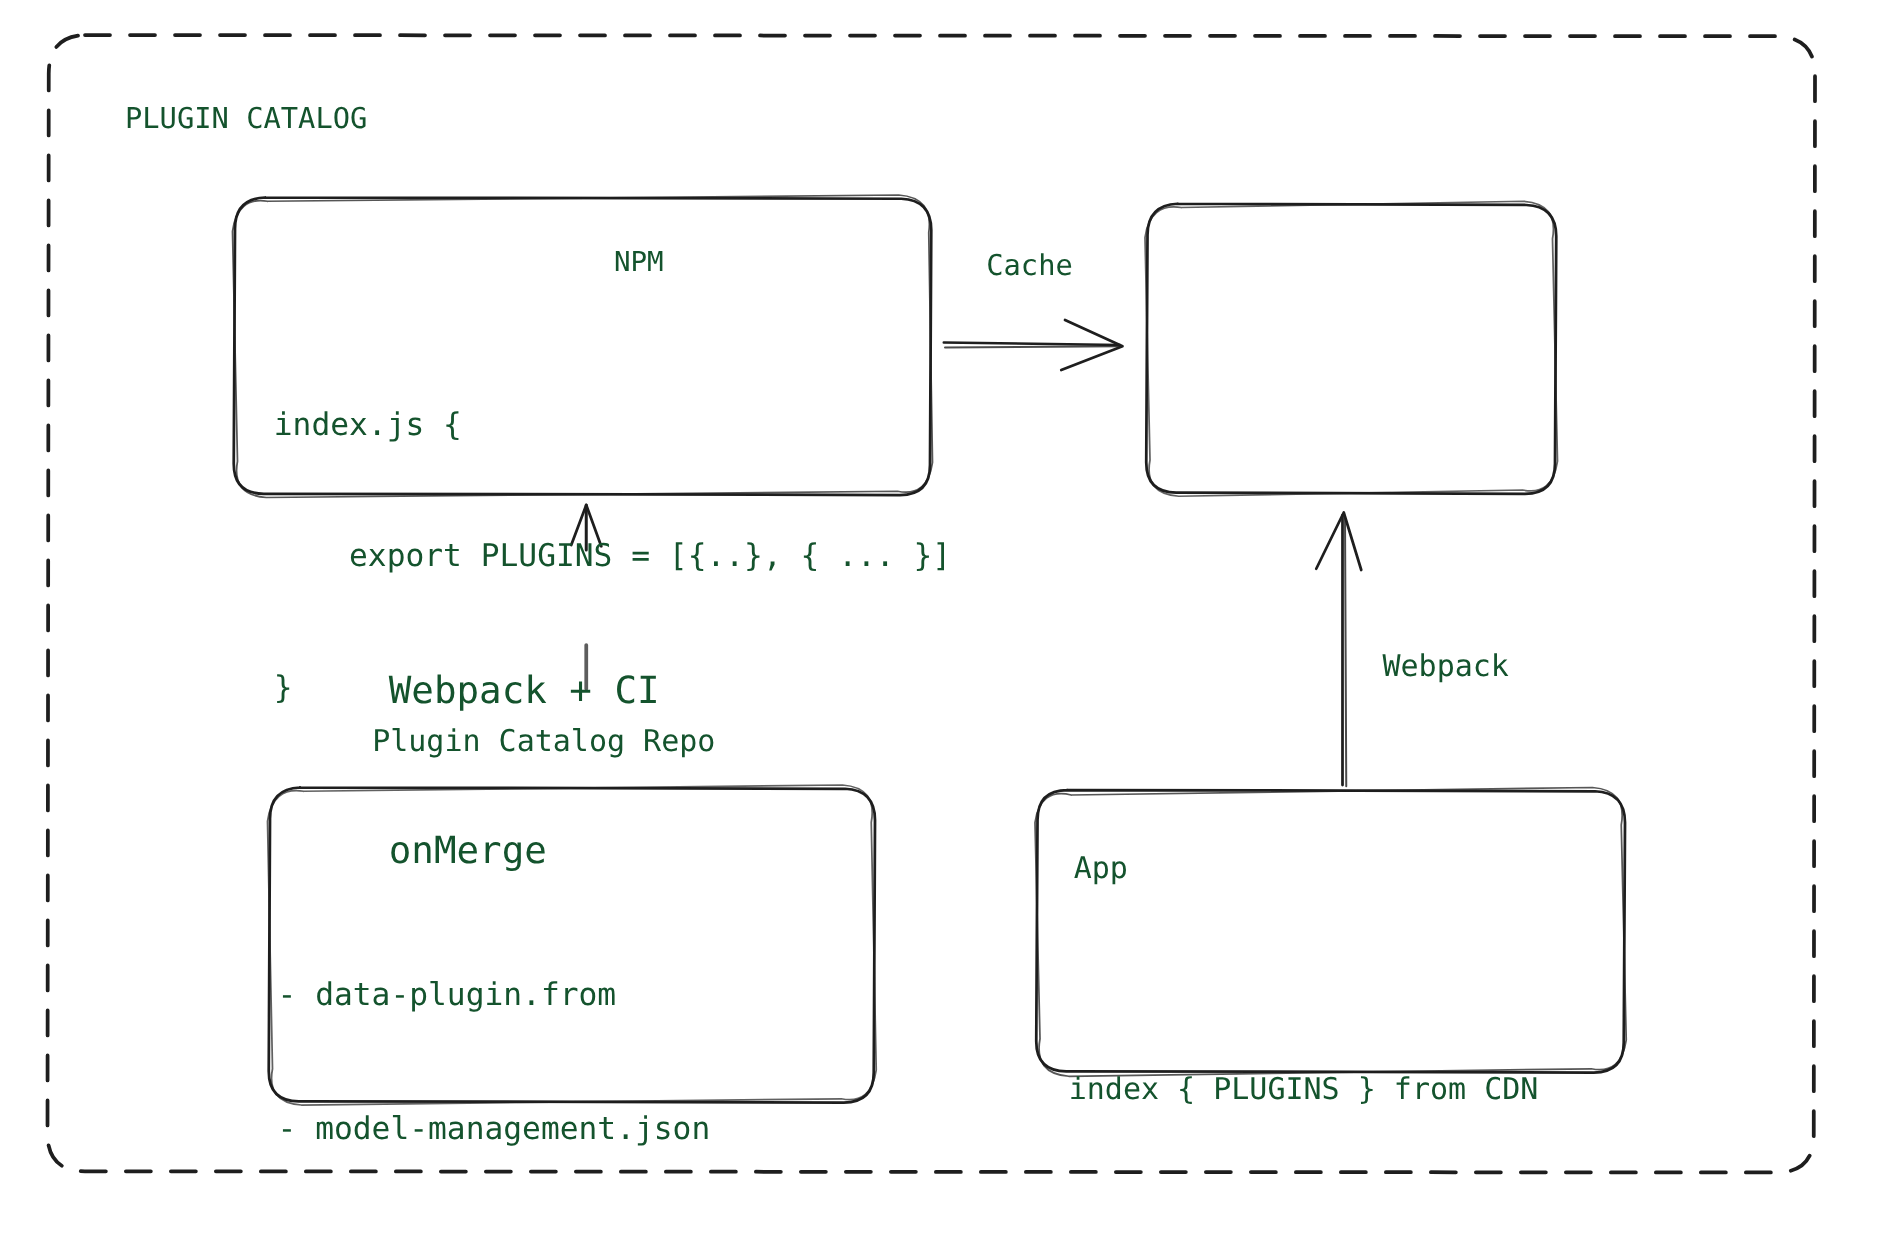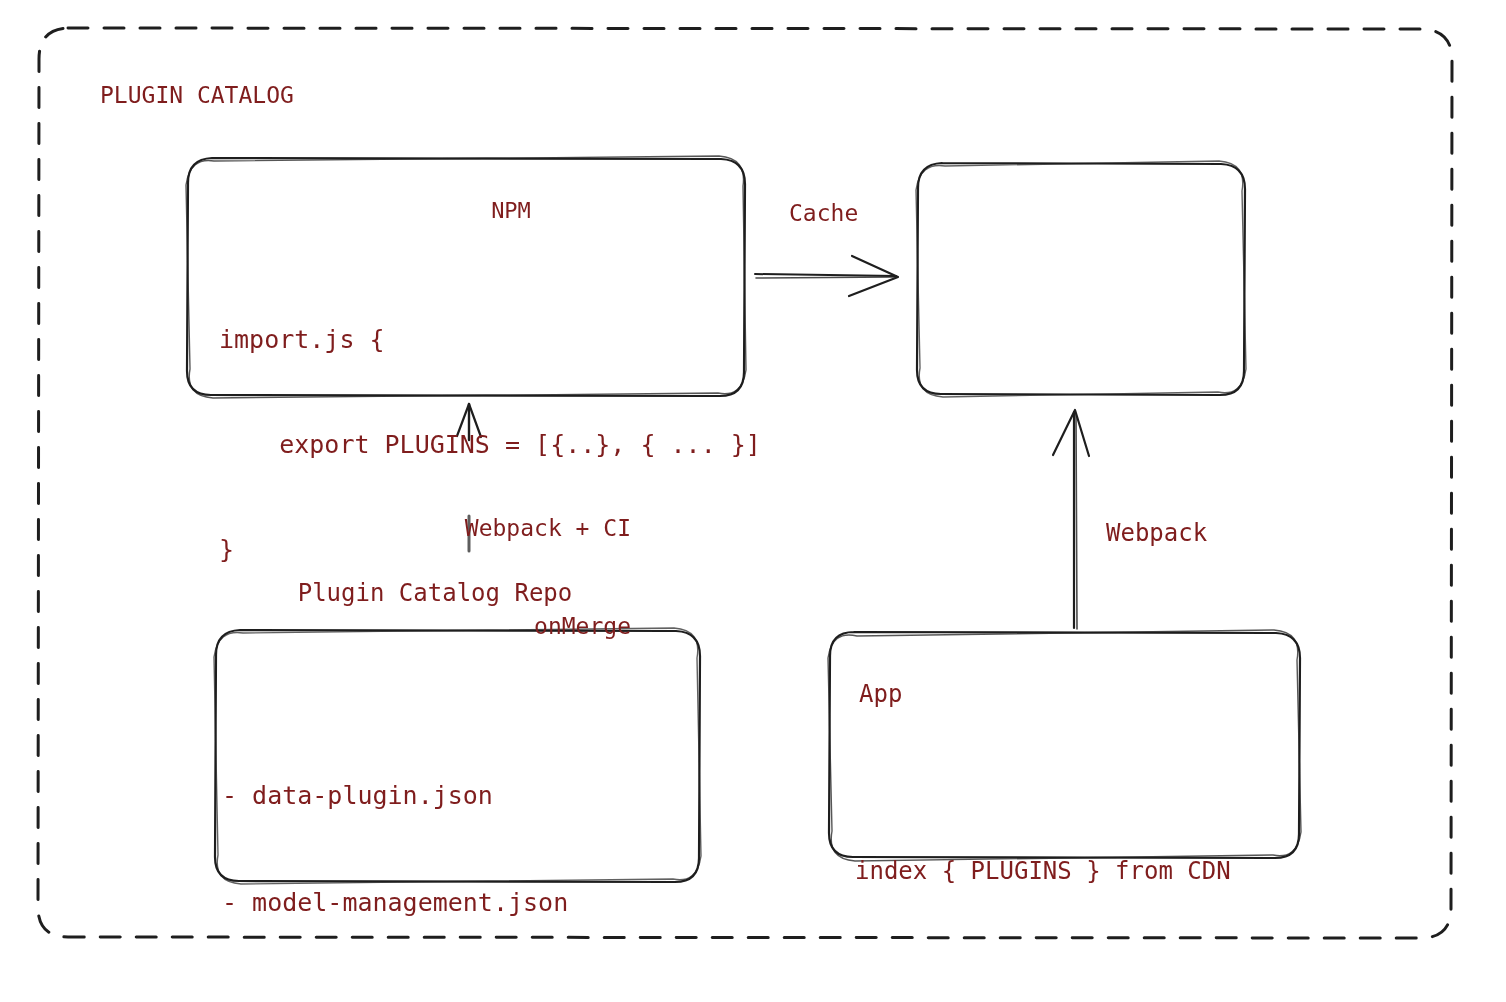--- a/index.html
+++ b/index.html
@@ -21,21 +21,21 @@
   #sketch {
     position: absolute;
     left: 0;
     top: 0;
     width: 1506px;
     height: 1002px;
   }
   .lbl {
     position: absolute;
     white-space: pre;
-    color: #7f1d1d;
+    color: #14532d;
     font-family: "DejaVu Sans Mono", "Liberation Mono", monospace;
     line-height: 1.32;
     letter-spacing: 0px;
   }
   .group-title {
     left: 100px;
     top: 80px;
     font-size: 23px;
   }
   .npm-title {
@@ -60,22 +60,22 @@
   }
   .cache-label {
     left: 789px;
     top: 198px;
     font-size: 23px;
   }
   .webpack-label {
     left: 311px;
     top: 447px;
     width: 320px;
-    text-align: right;
-    font-size: 23px;
+    text-align: left;
+    font-size: 30px;
     line-height: 1.42;
   }
   .repo-label {
     left: 215px;
     top: 566px;
     width: 440px;
     text-align: center;
     font-size: 24px;
     margin-top: 12px;
   }
@@ -136,36 +136,36 @@
       <path d="M 1077,629 L 1076,414" stroke-width="1.6" opacity="0.8"></path>
       <path d="M 1053,455 L 1075,410 L 1089,456" stroke-width="2.2"></path>
 
     </g>
   </svg>
 
   <div class="lbl group-title">PLUGIN CATALOG</div>
 
   <div class="lbl npm-title">NPM</div>
   <div class="lbl npm-code">
-    <div>import.js {</div>
+    <div>index.js {</div>
     <div>    export PLUGINS = [{..}, { ... }]</div>
     <div>}</div>
   </div>
 
 
   <div class="lbl cache-label">Cache</div>
 
   <div class="lbl webpack-label">
     <div>Webpack + CI</div>
     <div>onMerge</div>
   </div>
 
   <div class="lbl repo-label">Plugin Catalog Repo</div>
   <div class="lbl repo-code">
-    <div>- data-plugin.json</div>
+    <div>- data-plugin.from</div>
     <div>- model-management.json</div>
     <div>...</div>
   </div>
 
   <div class="lbl import-label">Webpack</div>
 
   <div class="lbl app-title">App</div>
   <div class="lbl app-code">
     <div>index { PLUGINS } from CDN</div>
     

